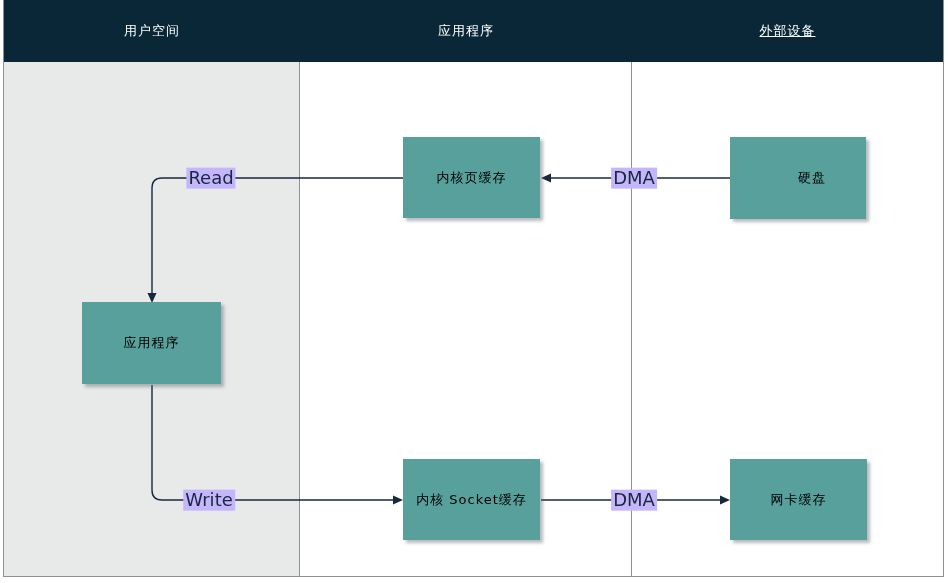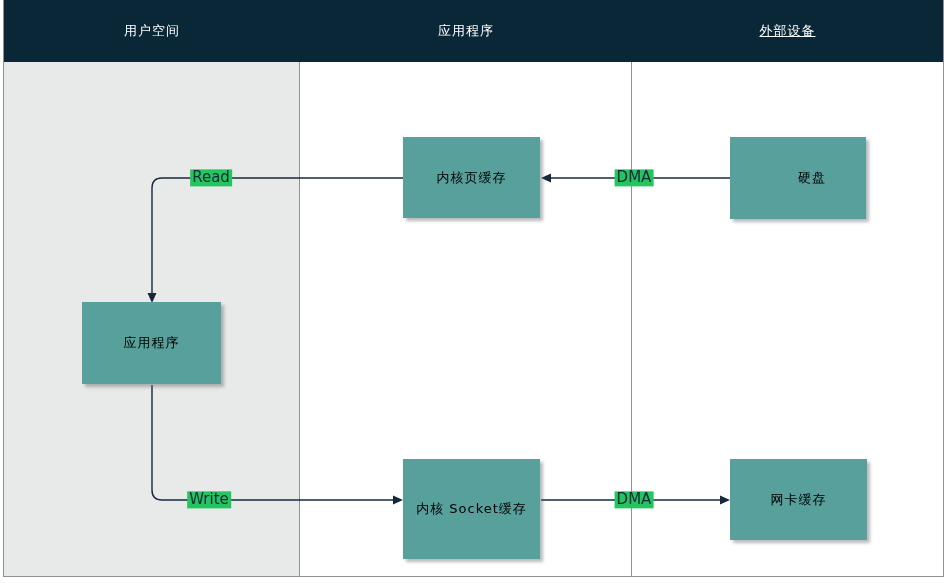--- a/index.html
+++ b/index.html
@@ -47,27 +47,27 @@
     position:absolute;
     background:var(--node-bg);
     color:#000000;font-size:13px;letter-spacing:1px;
     display:flex;align-items:center;justify-content:center;
     text-align:center;
     box-shadow:3px 3px 3px rgba(100,105,110,0.45);
   }
   .node-app{left:82px;top:302px;width:139px;height:82px;}
   .node-page-cache{left:403px;top:137px;width:137px;height:81px;}
   .node-disk{left:730px;top:137px;width:136px;height:82px;padding-left:28px;}
-  .node-socket-cache{left:403px;top:459px;width:137px;height:100px;}
+  .node-socket-cache{left:403px;top:459px;width:137px;height:81px;}
   .node-nic{left:730px;top:459px;width:137px;height:81px;}
   .edges-svg{position:absolute;left:0;top:0;width:948px;height:583px;pointer-events:none;}
   .edge-label{
     position:absolute;transform:translate(-50%,-50%);
-    background:#22c55e;color:var(--label-color);
-    font-size:15px;line-height:1.15;padding:0 2px;
+    background:#c4b5fd;color:var(--label-color);
+    font-size:18px;line-height:1.15;padding:0 2px;
     white-space:nowrap;
   }
   .lbl-read{left:211px;top:178px;}
   .lbl-dma-top{left:634px;top:178px;}
   .lbl-write{left:209px;top:500px;}
   .lbl-dma-bottom{left:634px;top:500px;}
 </style>
 </head>
 <body>
 

